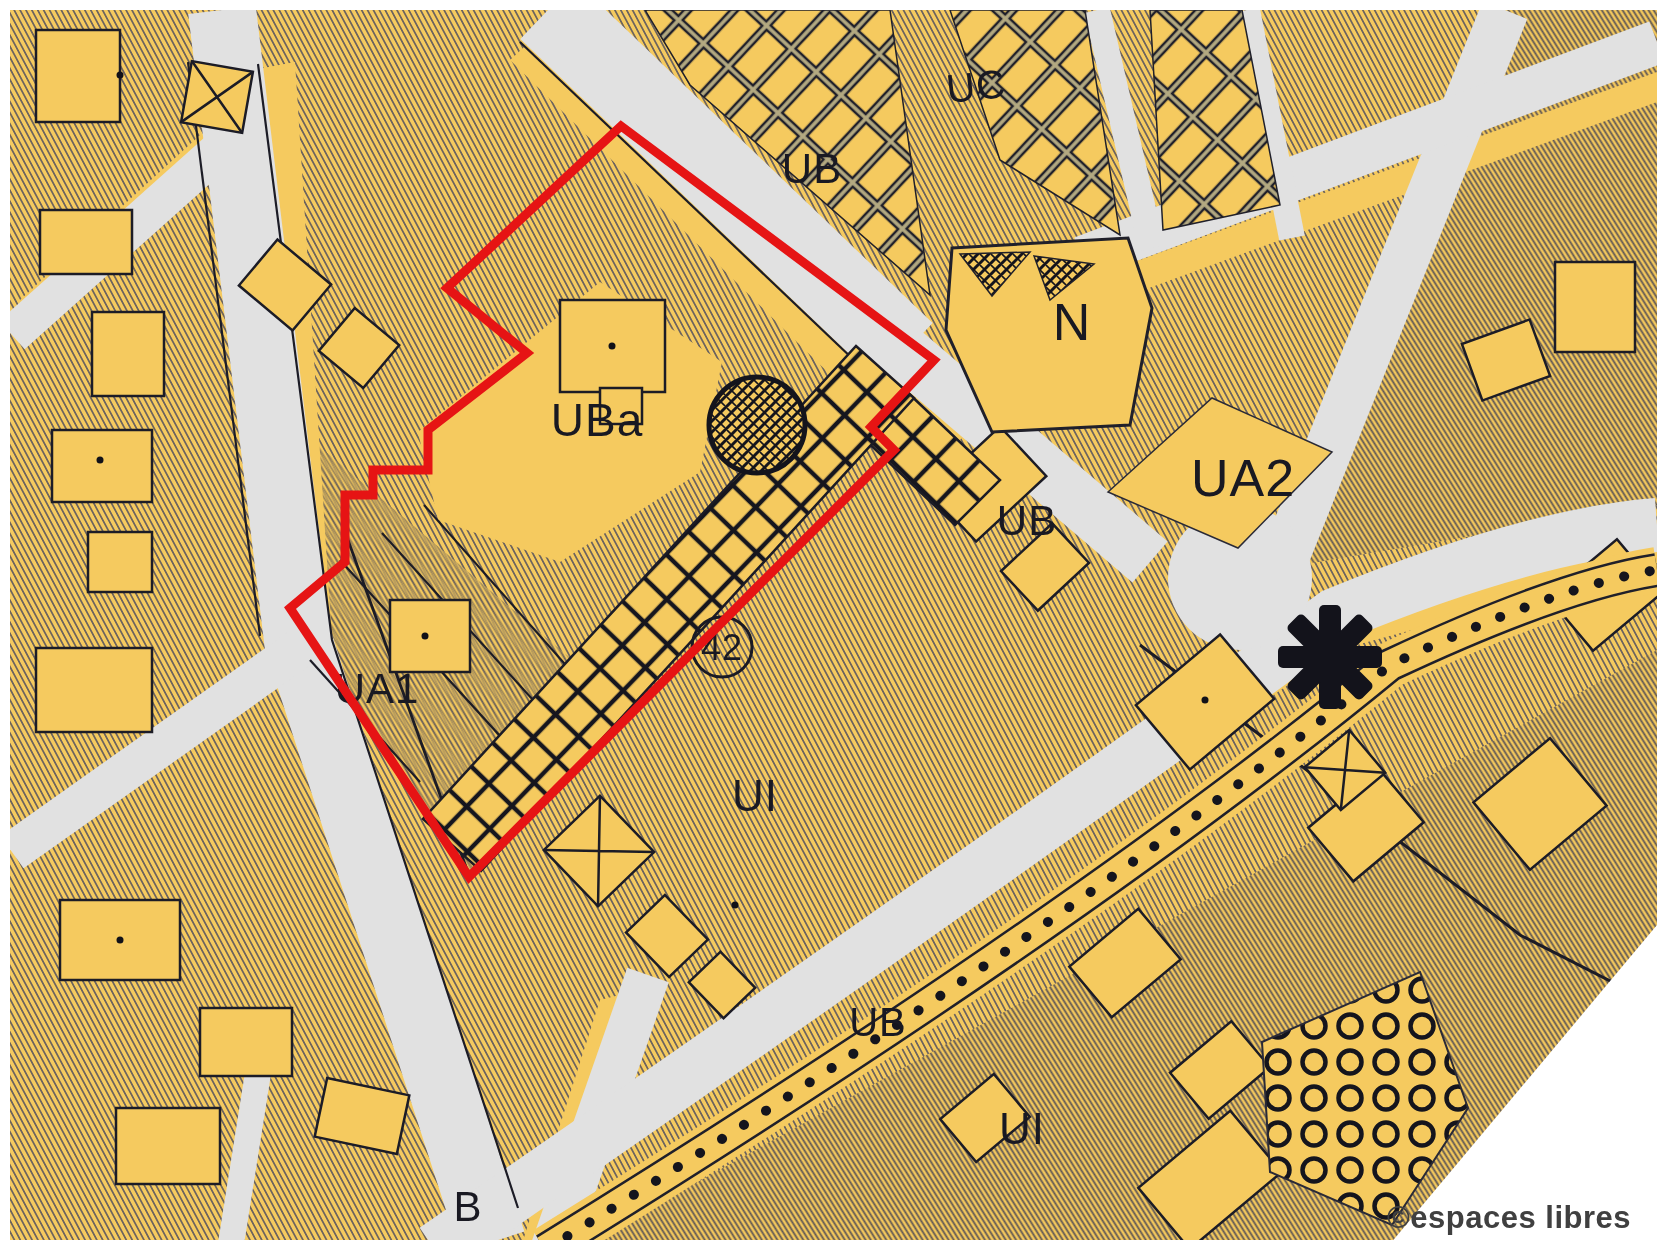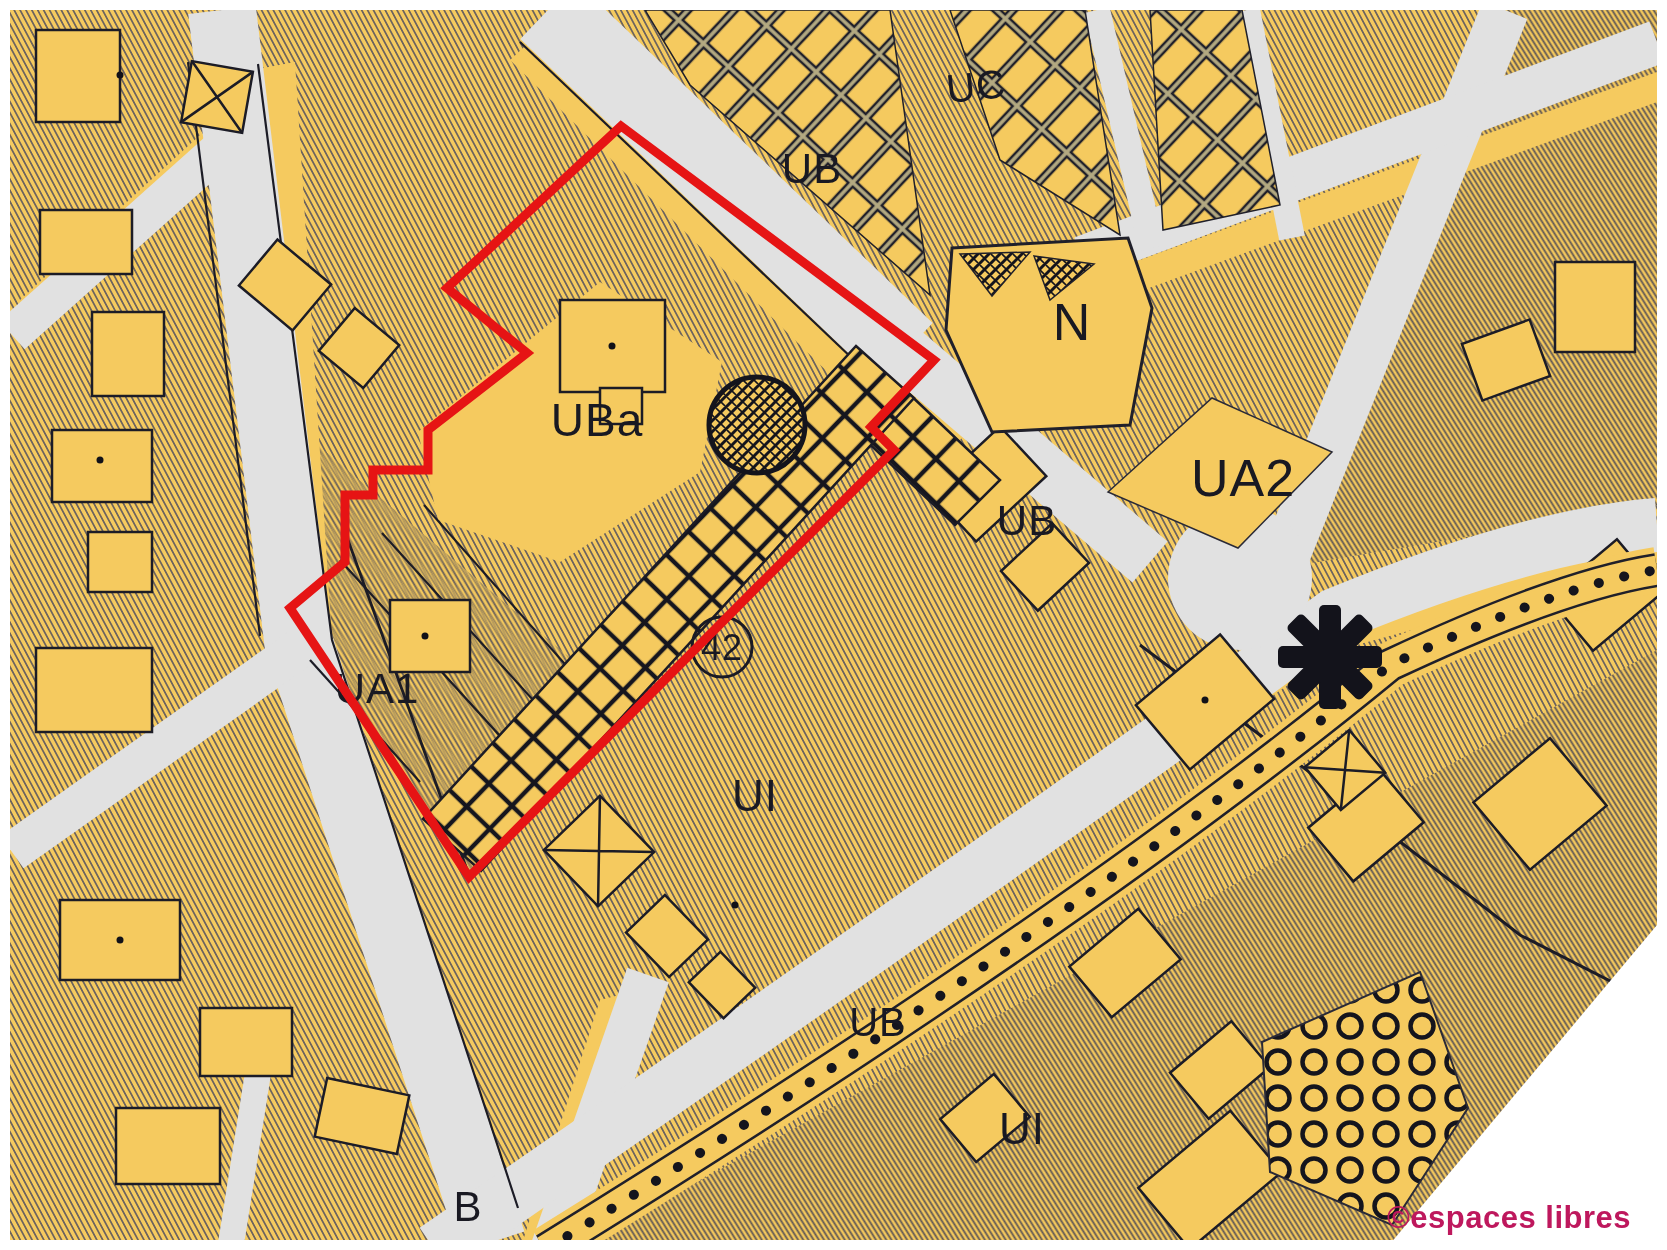--- a/index.html
+++ b/index.html
@@ -6,21 +6,21 @@
     --paper:#ffffff; --parcel-yellow:#f5ca5f; --street-gray:#e1e1e1;
     --ink:#1a1a22; --hatch-line:#4b4b5e; --highlight-red:#e61414;
   }
   html,body{margin:0;padding:0;background:var(--paper);}
   .stage{position:relative;width:1667px;height:1250px;overflow:hidden;background:var(--paper);
          font-family:"Liberation Sans",sans-serif;}
   svg{position:absolute;left:0;top:0;}
   svg text{font-family:"Liberation Sans",sans-serif;}
   .watermark{
     position:absolute;right:36px;bottom:14px;z-index:5;
-    font-size:31px;font-weight:600;letter-spacing:.5px;color:#be185d;
+    font-size:31px;font-weight:600;letter-spacing:.5px;color:#404040;
   }
 </style>
 </head>
 <body>
 
 <div class="stage">
 <svg id="map-svg" width="1667" height="1250" viewBox="0 0 1667 1250">
   <defs>
     <clipPath id="mapclip">
           <rect x="10" y="10" width="1647" height="1230"></rect>

